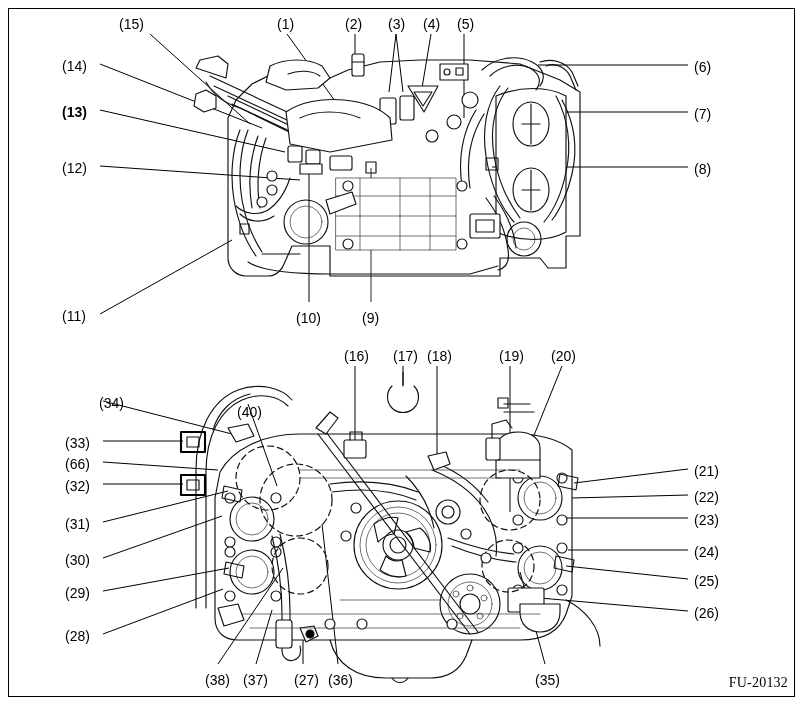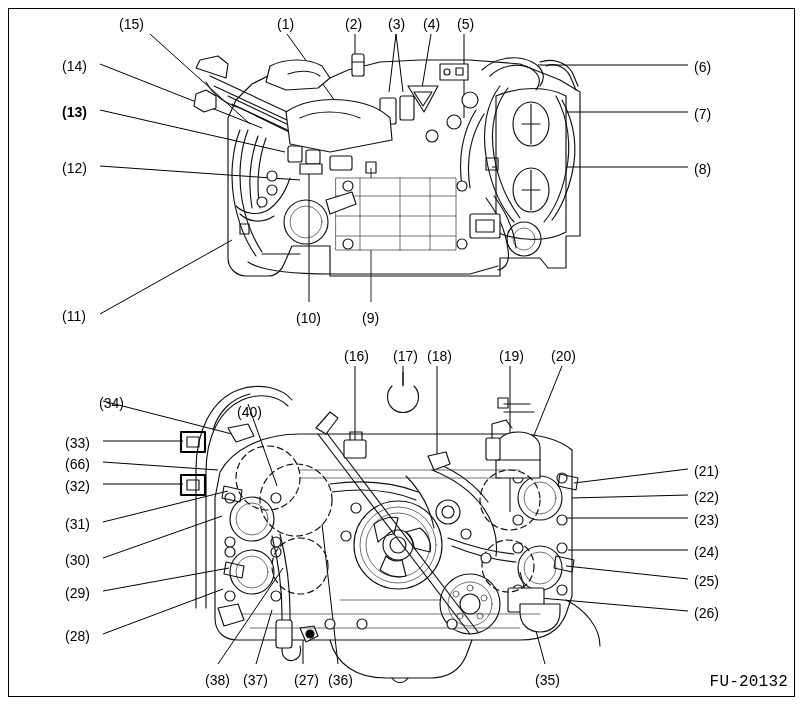--- a/index.html
+++ b/index.html
@@ -34,22 +34,22 @@
     font-size: 14px;
     color: #000000;
     white-space: nowrap;
     letter-spacing: 0px;
     line-height: 16px;
   }
   .figid {
     position: absolute;
     right: 16px;
     bottom: 14px;
-    font-family: Liberation Mono, monospace;
-    font-size: 16px;
+    font-family: Liberation Serif, serif;
+    font-size: 14px;
     color: #000000;
     letter-spacing: 0.2px;
   }
   #art {
     position: absolute;
     left: 0;
     top: 0;
     width: 804px;
     height: 705px;
     pointer-events: none;

